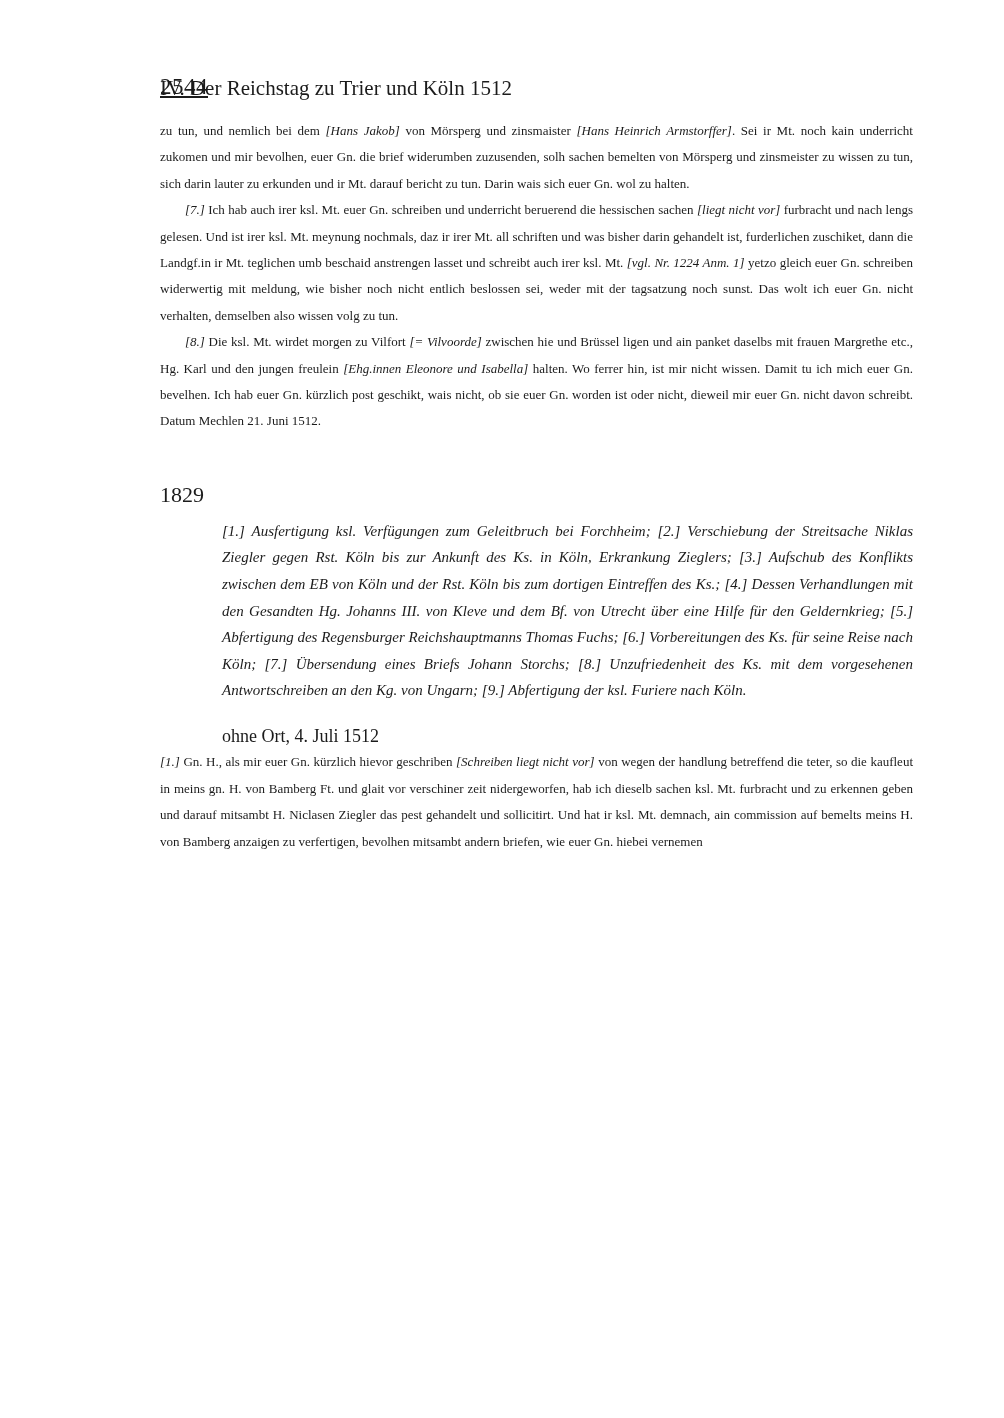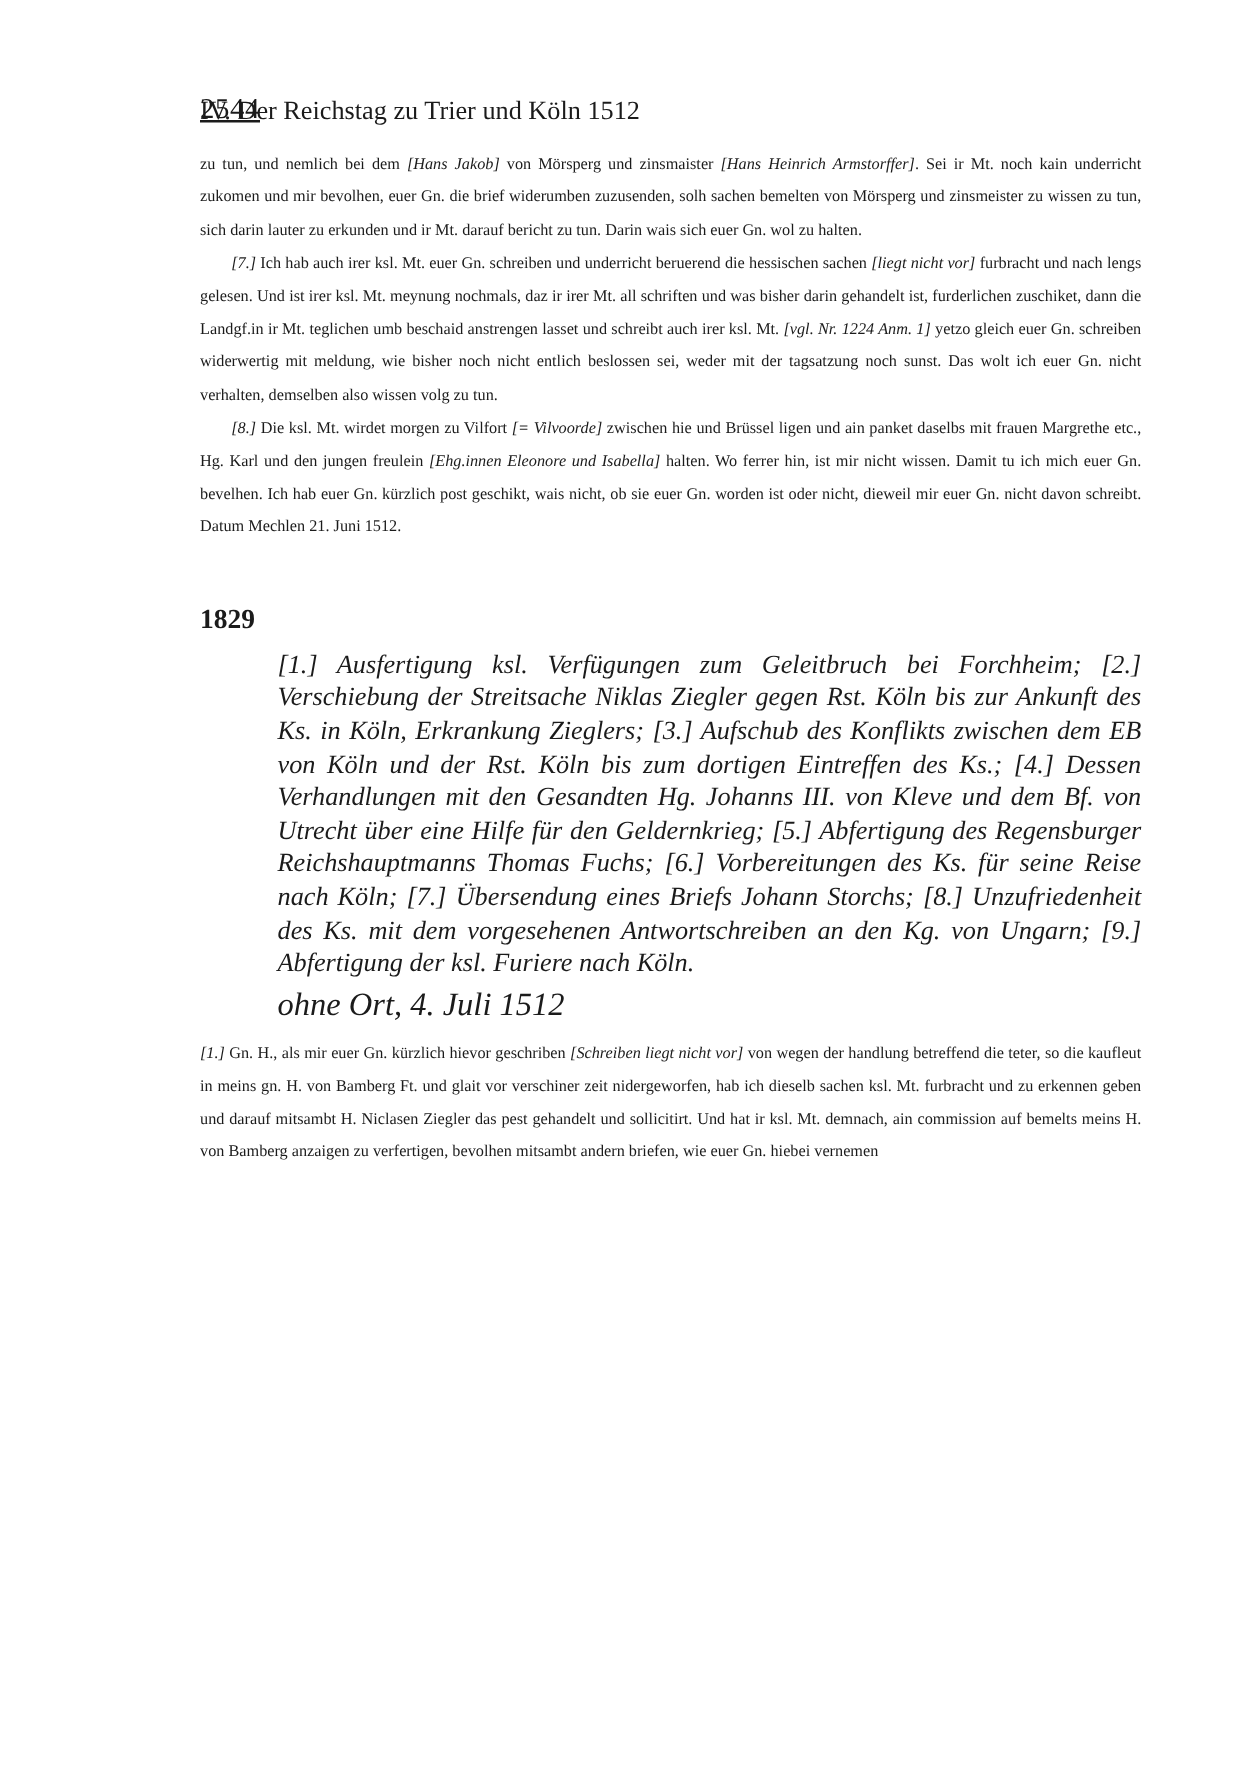--- a/index.html
+++ b/index.html
@@ -34,52 +34,51 @@
   p{margin:0;}
   .body{
     font-size:13px;
     line-height:26.4px;
     text-align:justify;
   }
   .indent{text-indent:25px;}
   .it{font-style:italic;}
   .entry-heading{
     margin-top:46px;
-    font-weight:bold;
+    font-weight:normal;
     font-size:22px;
     line-height:28px;
     display:flex;
   }
   .entry-number{width:62px;flex:0 0 62px;}
   .inset{
     margin-left:62px;
     width:691px;
   }
   .summary{
     margin-top:9px;
     font-style:italic;
-    font-size:21px;
+    font-size:15px;
     line-height:26.6px;
     text-align:justify;
   }
   .dateline{
-    margin-top:7px;
-    font-style:italic;
-    font-size:26px;
+    margin-top:19px;
+    font-size:18px;
     line-height:26.4px;
   }
   .source{
     margin-top:7px;
     font-style:italic;
     font-size:20.5px;
     line-height:26.4px;
     text-align:justify;
   }
   .source .rm{font-style:normal;}
-  .p1{margin-top:12px;}
+  .p1{}
 </style>
 </head>
 <body>
 
 <div class="page">
 
   <div class="header">
     <span class="pagenum">2544</span>
     <span class="running">IV. Der Reichstag zu Trier und Köln 1512</span>
   </div>

